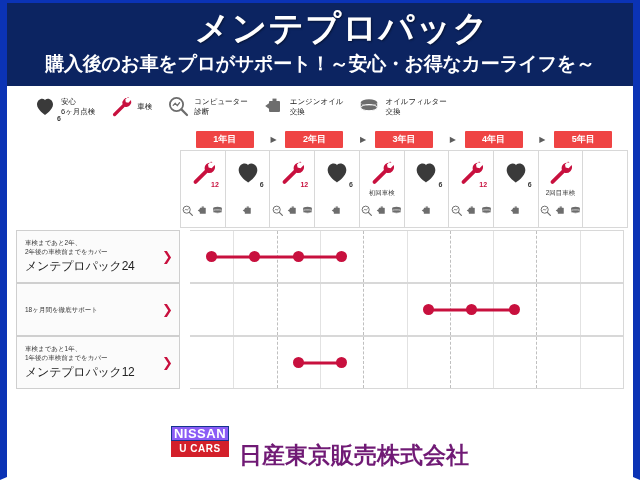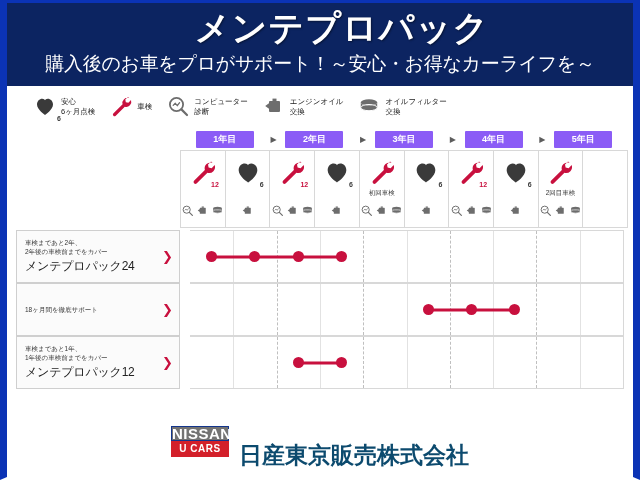--- a/index.html
+++ b/index.html
@@ -32,20 +32,21 @@
     font-weight: bold;
     letter-spacing: 1px;
     line-height: 45px;
     text-shadow: 1px 1px 2px rgba(0,0,0,.45);
     padding-left: 44px;
   }
   .header .subtitle {
     font-size: 19px;
     line-height: 28px;
     letter-spacing: -0.3px;
+    font-weight: bold;
   }
 
   
   .legend {
     height: 42px;
     display: flex;
     align-items: center;
     padding: 0 12px 0 26px;
     background: #ffffff;
   }
@@ -77,21 +78,21 @@
   .rowlabels { width: 164px; flex: 0 0 164px; }
   .cols { flex: 1 1 auto; position: relative; }
 
   
   .yearband { display: flex; height: 22px; align-items: center; }
   .yearcell {
     flex: 0 0 10%;
     display: flex; align-items: center; justify-content: center;
   }
   .yearbox {
-    background: #8b5cf6; color: #ffffff;
+    background: #ef4444; color: #ffffff;
     font-size: 9px; font-weight: bold;
     padding: 2px 0; width: 58px; text-align: center;
     border-radius: 1px;
   }
 
   
   .svcrow { display: flex; height: 78px; border-left: 1px solid #d8d8d8; }
   .svccell {
     flex: 1 1 10%;
     border-right: 1px solid #d8d8d8;
@@ -141,30 +142,30 @@
   }
   .gap-row { height: 2px; }
 
   
   .footer {
     position: absolute; left: 0; right: 0; bottom: 6px;
     display: flex; align-items: center; justify-content: center;
   }
   .nissan-logo { width: 58px; margin-right: 10px; }
   .nissan-top {
-    background: #737373; color: #fff; font-size: 15px; font-weight: bold;
+    background: #8b5cf6; color: #fff; font-size: 13px; font-weight: bold;
     text-align: center; letter-spacing: .5px; line-height: 13px;
     border: 1px solid #13358c;
   }
   .nissan-bot {
     background: #d3202a; color: #fff; font-size: 10px; font-weight: bold;
     text-align: center; letter-spacing: .5px; line-height: 14px;
     border: 1px solid #d3202a;
   }
-  .footer-name { font-size: 23px; font-weight: bold; color: #0c4a6e; letter-spacing: 0px; margin-top: 29px; }
+  .footer-name { font-size: 23px; font-weight: bold; color: #701a75; letter-spacing: 0px; margin-top: 29px; }
 </style>
 </head>
 <body>
 
 <div id="page">
 
   <div class="header">
     <div class="title">メンテプロパック</div>
     <div class="subtitle">購入後のお車をプロがサポート！～安心・お得なカーライフを～</div>
   </div>

